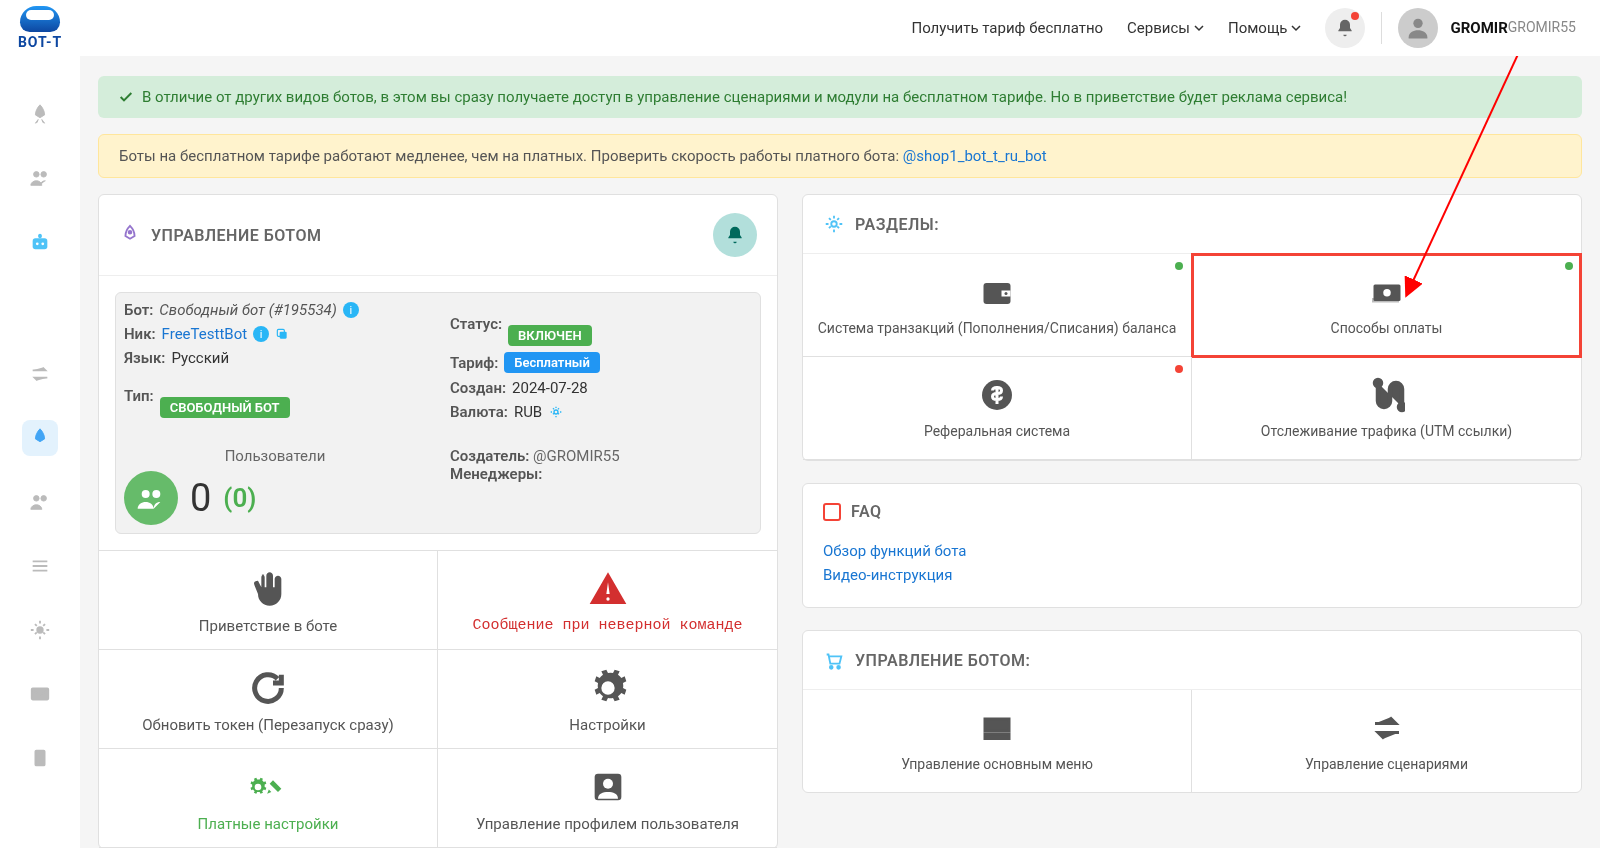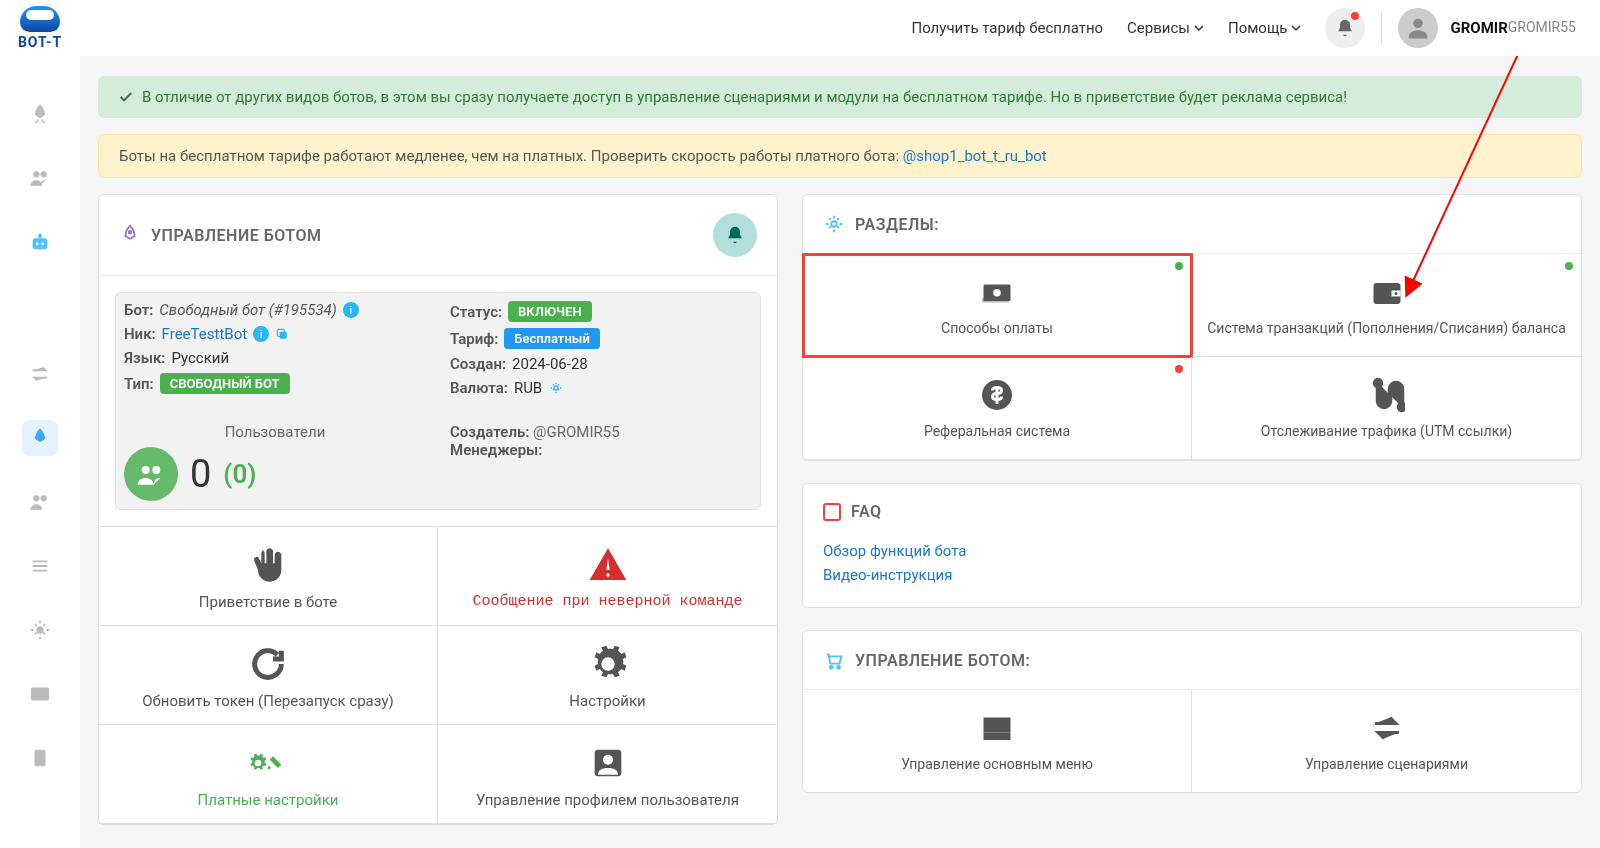--- a/index.html
+++ b/index.html
@@ -49,21 +49,21 @@
 .bot-info { margin:16px; padding:8px; background:#f2f2f2; border:1px solid #e0e0e0; border-radius:6px; }
 .bot-grid { display:flex; gap:24px; }
 .bot-col { flex:1; }
 .bot-row { margin-bottom:6px; font-size:15px; color:#333; display:flex; align-items:center; gap:6px; flex-wrap:wrap; }
 .bot-label { color:#555; font-weight:600; }
 .bot-val-italic { font-style:italic; color:#555; }
 .info-circ { width:16px; height:16px; border-radius:50%; background:#29B6F6; color:#fff; font-size:11px; display:inline-flex; align-items:center; justify-content:center; cursor:pointer; }
 .link-blue { color:#1976D2; cursor:pointer; }
 .copy-icon { width:14px; height:14px; fill:#29B6F6; cursor:pointer; }
 .badge { padding:3px 10px; border-radius:4px; color:#fff; font-size:13px; font-weight:600; }
-.badge-green { background:#4CAF50; }
+.badge-green { background:#4CAF50;margin-top:24px; }
 .badge-blue { background:#2196F3; }
 .gear-icon { width:16px; height:16px; fill:#29B6F6; cursor:pointer; }
 .bot-stats { display:flex; margin-top:20px; gap:24px; }
 .stat-col { flex:1; }
 .stat-title { text-align:center; color:#666; font-size:15px; margin-bottom:6px; }
 .stat-row { display:flex; align-items:center; gap:12px; }
 .users-circ { width:54px; height:54px; border-radius:50%; background:#66BB6A; display:flex; align-items:center; justify-content:center; }
 .users-circ svg { width:32px; height:32px; fill:#fff; }
 .stat-num { font-size:38px; color:#333; }
 .stat-paren { font-size:26px; color:#4CAF50; font-weight:600; }
@@ -258,21 +258,21 @@
               <div class="bot-row">
                   <span class="bot-label">Статус:</span> 
                   <span class="badge badge-green">ВКЛЮЧЕН</span>
                 </div>
               <div class="bot-row">
                   <span class="bot-label">Тариф:</span> 
                   <span class="badge badge-blue">Бесплатный</span>
                 </div>
               <div class="bot-row">
                   <span class="bot-label">Создан:</span> 
-                  <span>2024-06-28</span>
+                  <span>2024-07-28</span>
                 </div>
               <div class="bot-row">
                   <span class="bot-label">Валюта:</span> 
                   <span>RUB</span> 
                   <svg class="gear-icon" viewBox="0 0 24 24">
                     <circle cx="12" cy="12" r="3" fill="none" stroke="#29B6F6" stroke-width="2"></circle>
                     <path d="M12 4v2m0 12v2m8-8h-2M6 12H4m12.5-5.5l-1.5 1.5m-6 6L7.5 15.5m9 0L15 14m-6-6L7.5 6.5" stroke="#29B6F6" stroke-width="2"></path>
                   </svg>
                 </div>
             </div>
@@ -354,37 +354,37 @@
 
       <div class="card">
         <div class="card-head">
           <svg viewBox="0 0 24 24" fill="none" stroke="#4FC3F7" stroke-width="2">
               <circle cx="12" cy="12" r="3"></circle>
               <path d="M12 3v3m0 12v3m9-9h-3M6 12H3m14.5-6.5l-2 2m-7 7l-2 2m11 0l-2-2m-7-7l-2-2"></path>
             </svg>
           <span class="card-title">РАЗДЕЛЫ:</span>
         </div>
         <div class="sect-grid">
+          <div class="sect-cell">
+            <span class="dot-green"></span>
+            <svg viewBox="0 0 24 24">
+                <rect x="3" y="6" width="18" height="14" rx="2"></rect>
+                <rect x="15" y="11" width="6" height="4" fill="#fff"></rect>
+                <circle cx="18" cy="13" r="1"></circle>
+              </svg>
+            <span class="sect-cell-label">Система транзакций (Пополнения/Списания) баланса</span>
+          </div>
           <div class="sect-cell highlight">
             <span class="dot-green"></span>
             <svg viewBox="0 0 24 24">
                 <rect x="3" y="7" width="18" height="11" rx="1"></rect>
                 <circle cx="12" cy="12.5" r="2.5" fill="#fff"></circle>
                 <rect x="2" y="16" width="18" height="3" fill="#555" opacity="0.4"></rect>
               </svg>
             <span class="sect-cell-label">Способы оплаты</span>
-          </div>
-          <div class="sect-cell">
-            <span class="dot-green"></span>
-            <svg viewBox="0 0 24 24">
-                <rect x="3" y="6" width="18" height="14" rx="2"></rect>
-                <rect x="15" y="11" width="6" height="4" fill="#fff"></rect>
-                <circle cx="18" cy="13" r="1"></circle>
-              </svg>
-            <span class="sect-cell-label">Система транзакций (Пополнения/Списания) баланса</span>
           </div>
           <div class="sect-cell">
             <span class="dot-red"></span>
             <svg viewBox="0 0 24 24">
                 <circle cx="12" cy="12" r="10"></circle>
                 <path d="M12 6v12M9 9c0-1 1-2 3-2s3 1 3 2-1 2-3 2-3 1-3 2 1 2 3 2 3-1 3-2" stroke="#fff" stroke-width="2" fill="none"></path>
               </svg>
             <span class="sect-cell-label">Реферальная система</span>
           </div>
           <div class="sect-cell">

